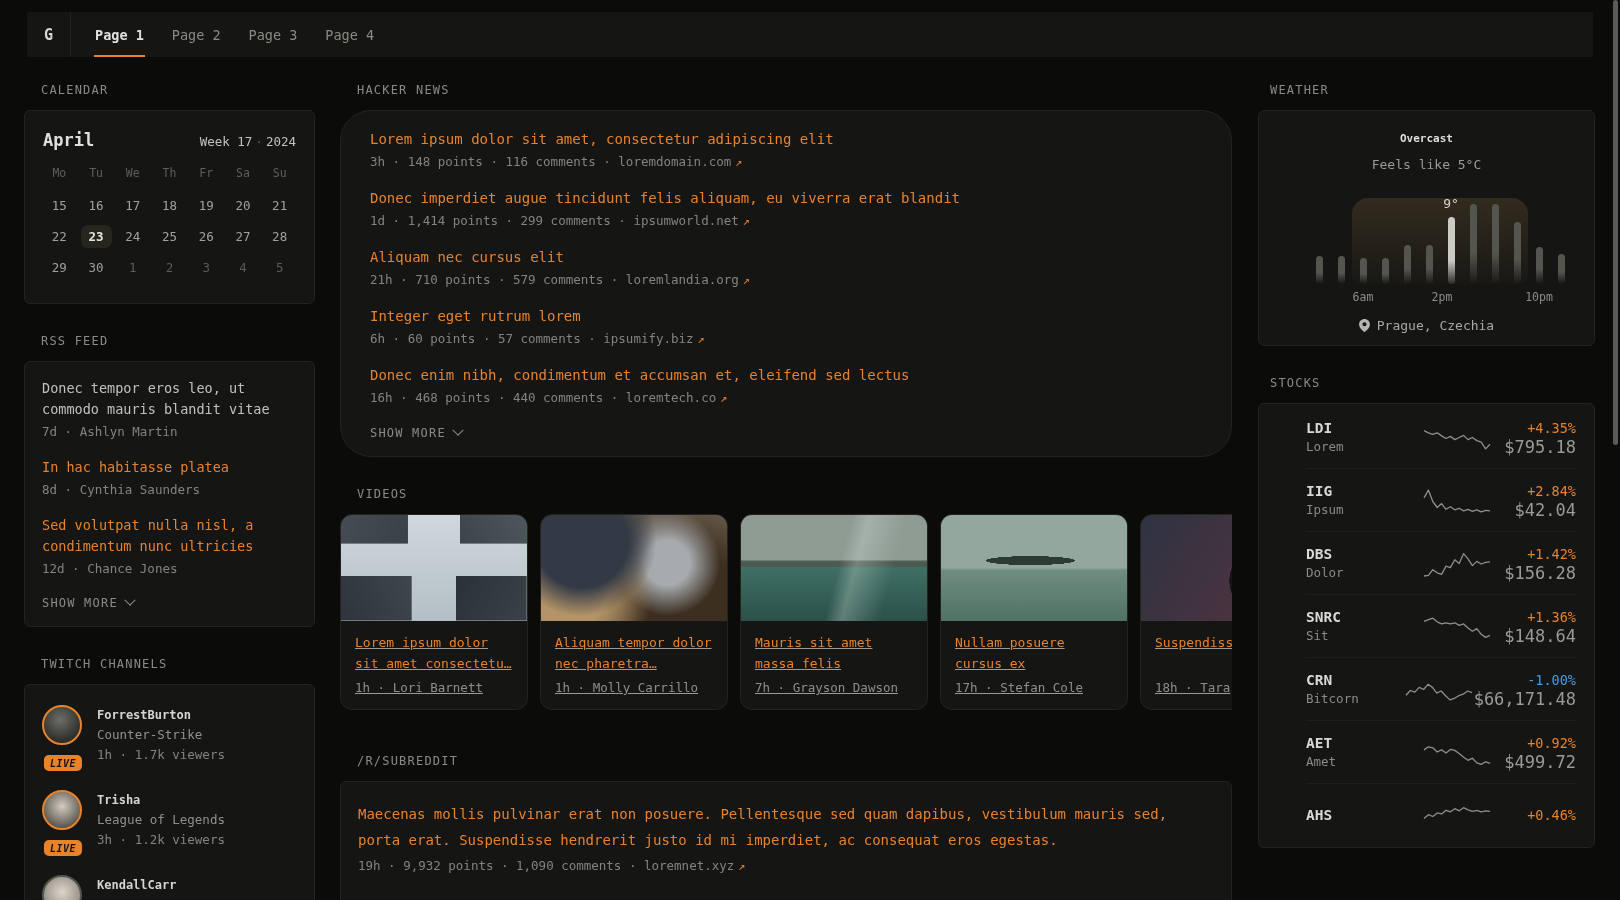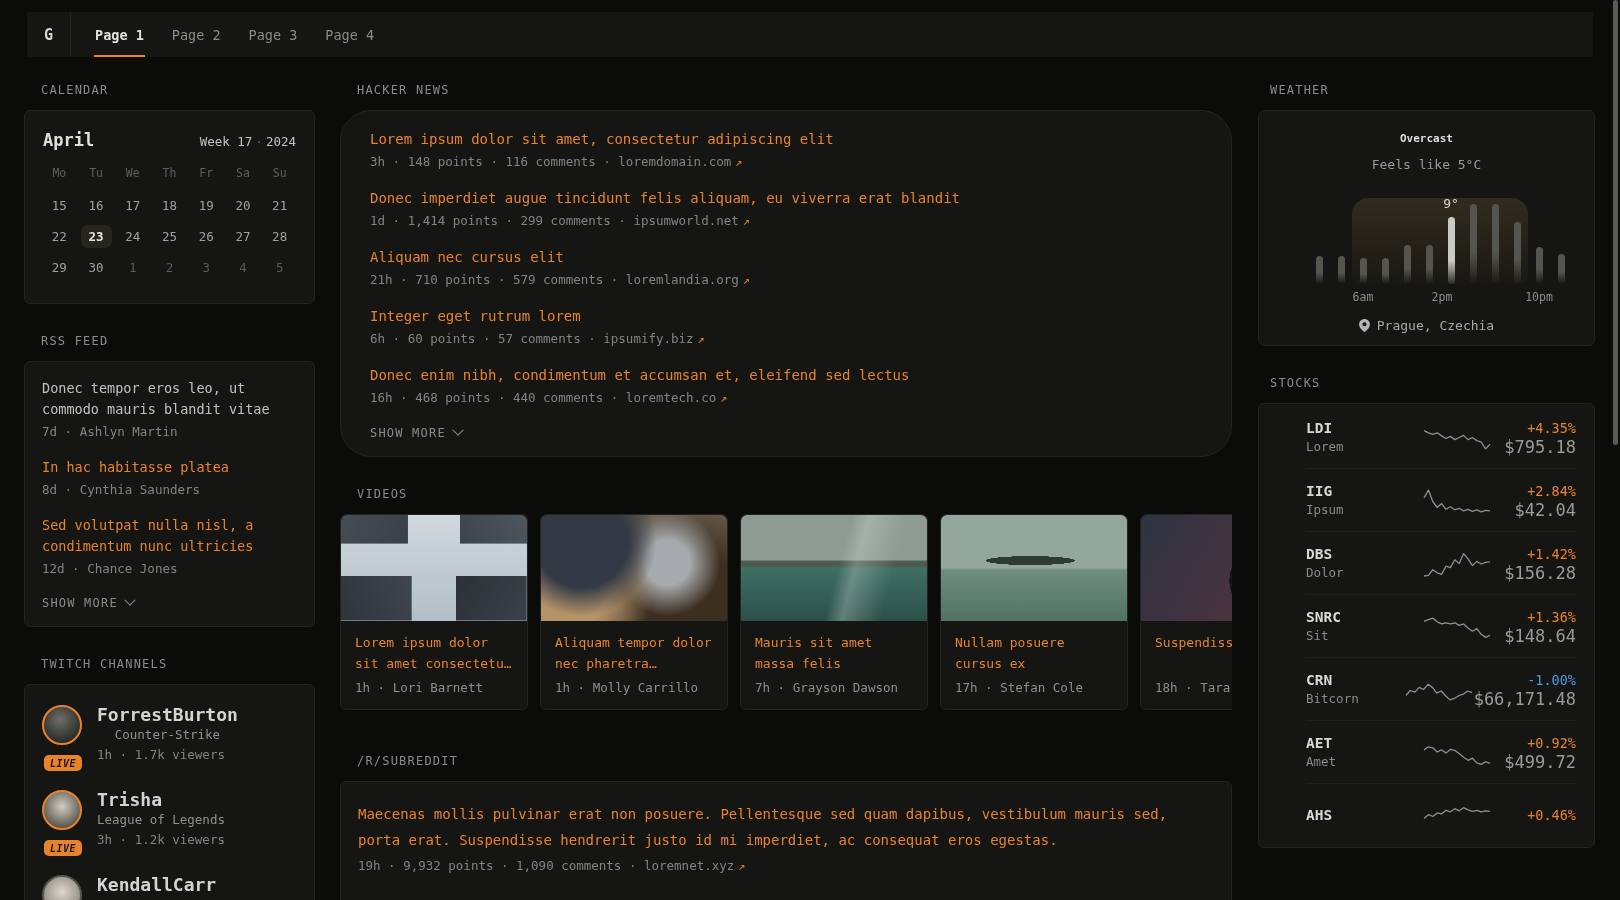--- a/index.html
+++ b/index.html
@@ -63,36 +63,36 @@
   .twitch-card{padding:6px 17px;}
   .trow{display:flex;gap:13px;padding:14px 0 12px;cursor:pointer;}
   .av-wrap{position:relative;width:42px;flex:0 0 42px;font-style:italic;}
   .avatar{width:40px;height:40px;border-radius:50%;border:2px solid var(--accent);}
   .trow.off .avatar{border-color:#56564f;}
   .av-1{background:radial-gradient(circle at 45% 35%,#6e6e68,#2a2a26 75%);}
   .av-2{background:radial-gradient(circle at 50% 40%,#d3cdc1,#514e46 80%);}
   .av-3{background:radial-gradient(circle at 50% 42%,#ddd7cb,#8c877d 80%);}
   .live-badge{position:absolute;left:50%;bottom:-7px;transform:translateX(-50%);background:var(--accent);
               color:#151513;font-size:10px;font-weight:bold;letter-spacing:.5px;padding:2.5px 6px;border-radius:5px;}
-  .t-name{font-size:18px;font-weight:bold;color:#d5d5d0;line-height:20px;}
-  .t-game{font-size:12.5px;color:#91918b;line-height:20px;text-align:center;}
+  .t-name{font-size:12px;font-weight:bold;color:#d5d5d0;line-height:20px;}
+  .t-game{font-size:12.5px;color:#91918b;line-height:20px;}
   .t-meta{font-size:12.5px;color:#84847e;line-height:19px;}
 
   
   .hn-card{padding:18px 29px 14px;border-radius:31px;}
   .hn-item{margin-bottom:17px;}
   .hn-item .item-title{font-size:14px;line-height:21px;}
   .ext{color:var(--accent);padding-left:4px;font-size:12px;}
   .sub-card{padding:19px 17px;height:128px;overflow:hidden;}
   .sub-title{font-size:14px;line-height:26px;color:var(--accent);cursor:pointer;display:block;margin-bottom:4px;}
 
   
   .vrow{display:flex;gap:12px;overflow:hidden;}
   .vcard{flex:0 0 188px;width:188px;background:var(--card);border:1px solid var(--card-border);
-         border-radius:6px;cursor:pointer;overflow:hidden;}
+         border-radius:12px;cursor:pointer;overflow:hidden;text-decoration:underline;}
   .vthumb{height:106px;border-radius:6px 6px 0 0;}
   .vbody{padding:11px 14px 14px;}
   .v-title{font-size:13px;line-height:21px;color:var(--accent);display:block;height:42px;overflow:hidden;}
   .v-meta{font-size:12.5px;color:#8f8f89;margin-top:6px;white-space:nowrap;}
   .th-1{background:linear-gradient(180deg,#cfd8dd,#b7c2c9),#c8d2d8;
         background-image:linear-gradient(115deg,#454c53,#394047),linear-gradient(245deg,#4d555d,#3c444c),
         linear-gradient(65deg,#2e343a,#3f464e),linear-gradient(295deg,#3a4148,#2b3137),
         linear-gradient(180deg,#cfd8dd,#b3bfc6);
         background-repeat:no-repeat;
         background-size:36% 27%,36% 27%,38% 42%,38% 42%,100% 100%;

